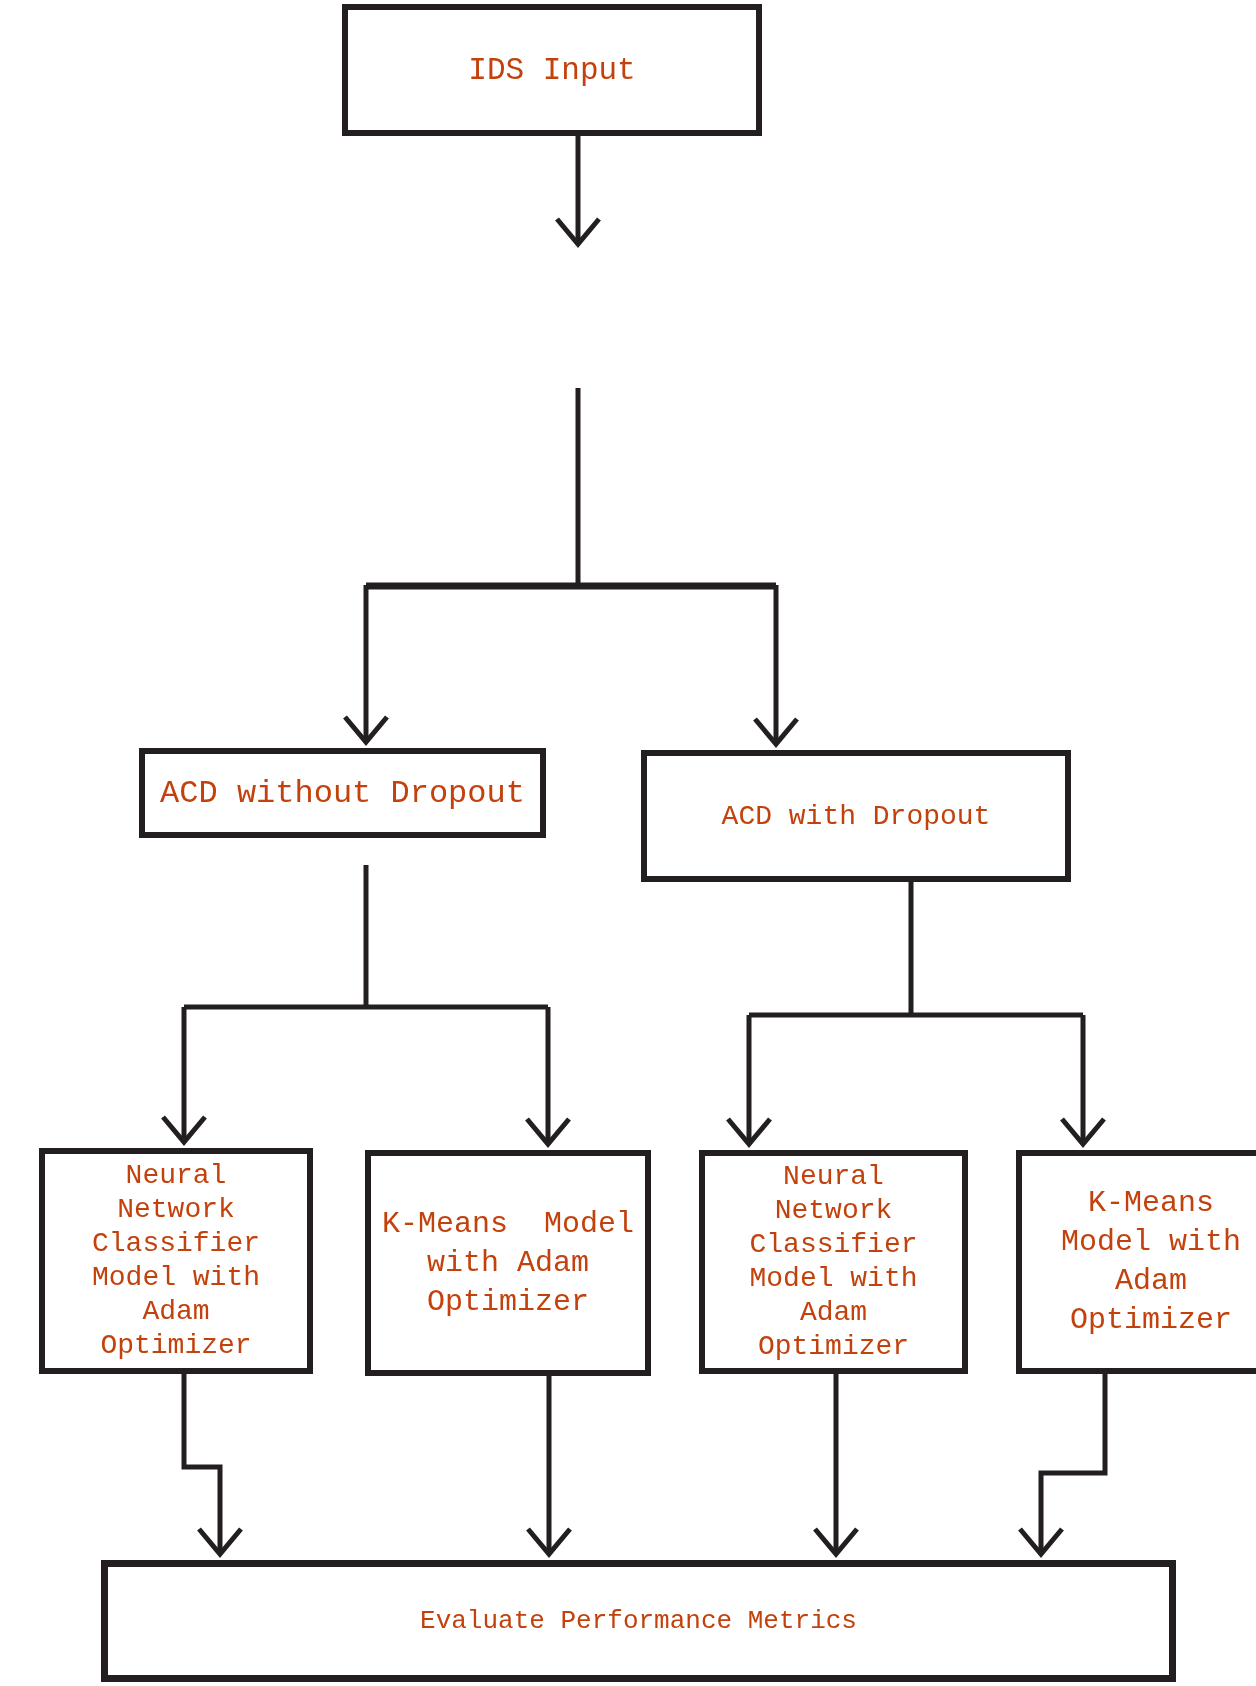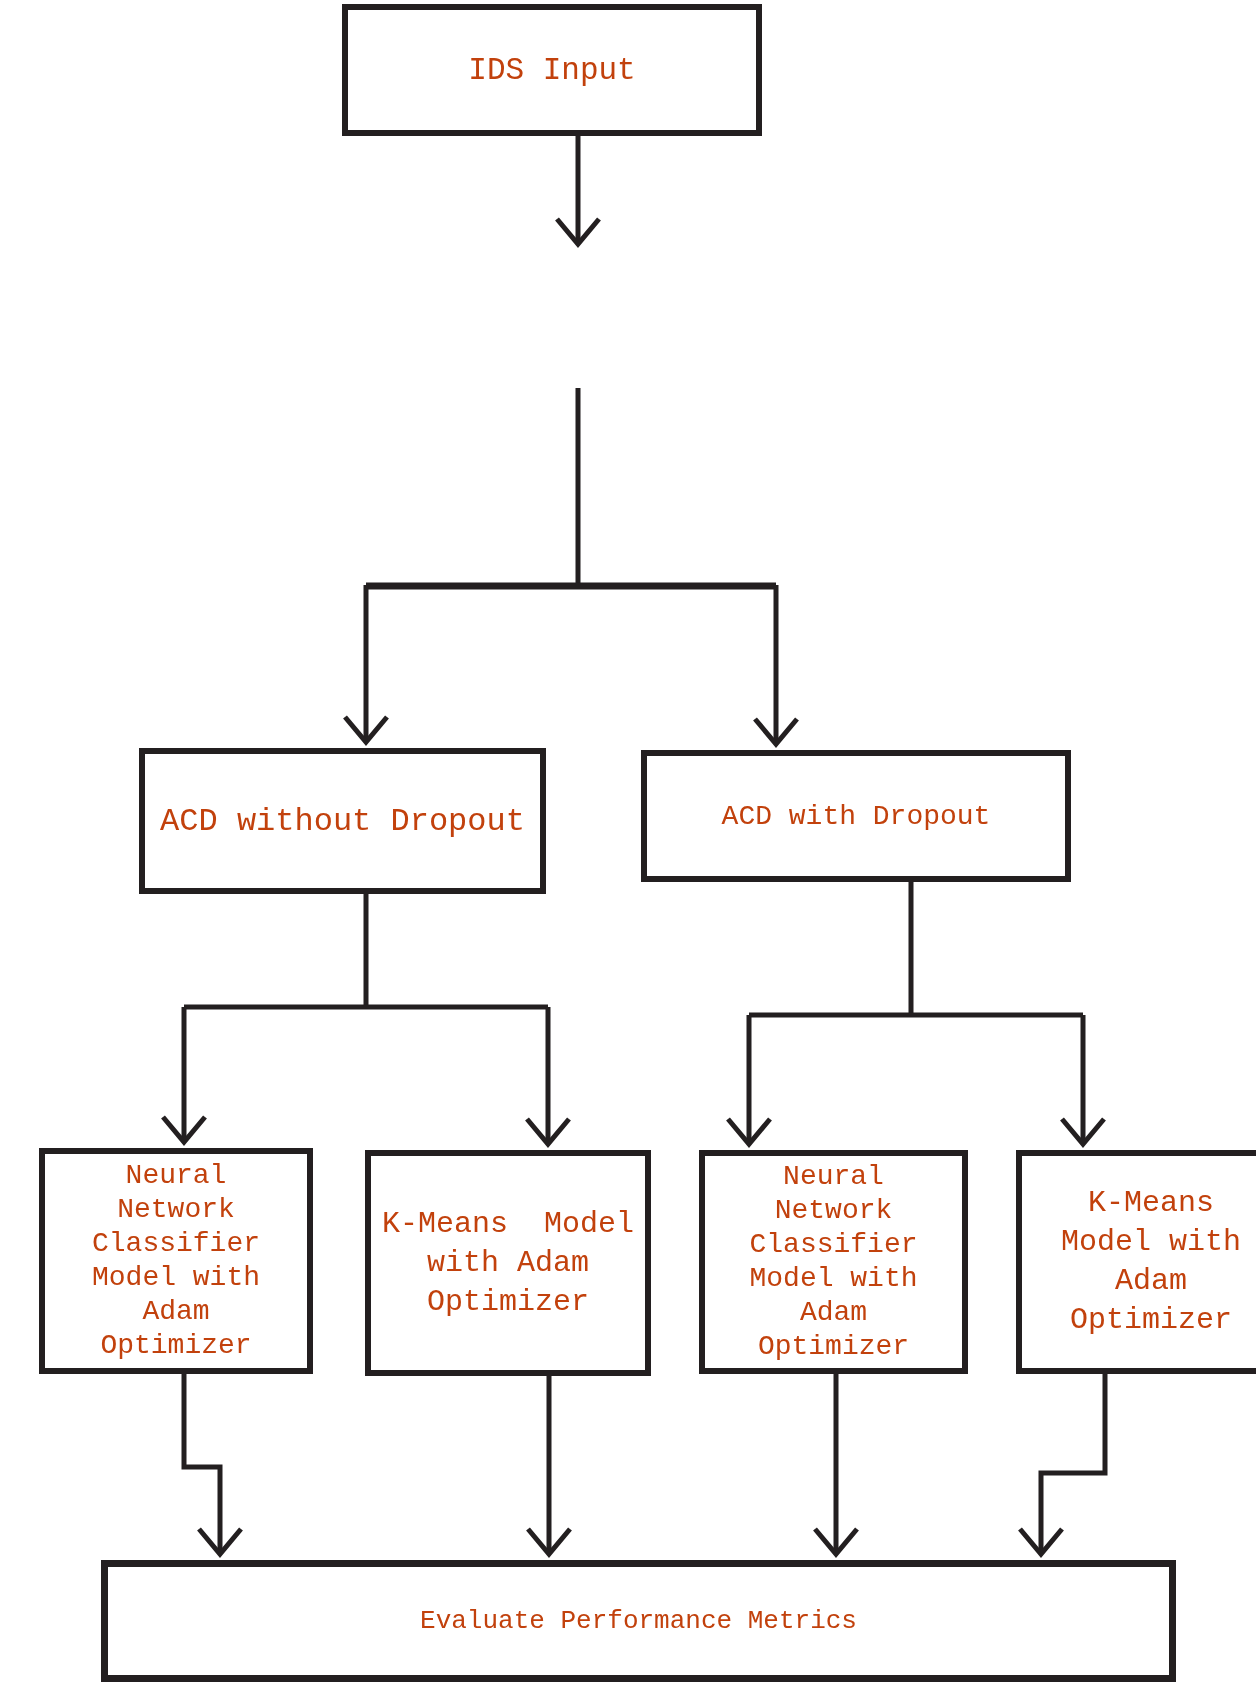--- a/index.html
+++ b/index.html
@@ -41,21 +41,21 @@
     text-align: center;
   }
   .node .label {
     white-space: pre-wrap;
     display: block;
     width: 100%;
   }
   
   #node-ids        { left: 306px; top: 4px;    width: 420px;  height: 132px; font-size: 31px; }
   #node-prep       { left: 268px; top: 250px;  width: 460px;  height: 140px; font-size: 30px; line-height: 1.45; }
-  #node-acd-left   { left: 103px; top: 748px;  width: 407px;  height: 146px; font-size: 32px; }
+  #node-acd-left   { left: 103px; top: 748px;  width: 407px;  height: 90px; font-size: 32px; }
   #node-acd-right  { left: 605px; top: 750px;  width: 430px;  height: 132px; font-size: 28px; }
   #node-nn-left    { left: 3px;   top: 1148px; width: 274px;  height: 226px; font-size: 28px; line-height: 1.22; }
   #node-km-left    { left: 329px; top: 1150px; width: 286px;  height: 226px; font-size: 30px; line-height: 1.3; }
   #node-nn-right   { left: 663px; top: 1150px; width: 269px;  height: 224px; font-size: 28px; line-height: 1.22; }
   #node-km-right   { left: 980px; top: 1150px; width: 270px;  height: 224px; font-size: 30px; line-height: 1.3; }
   #node-evaluate   { left: 65px;  top: 1560px; width: 1075px; height: 122px; font-size: 26px; border-width: 7px; }
 </style>
 </head>
 <body>
 

